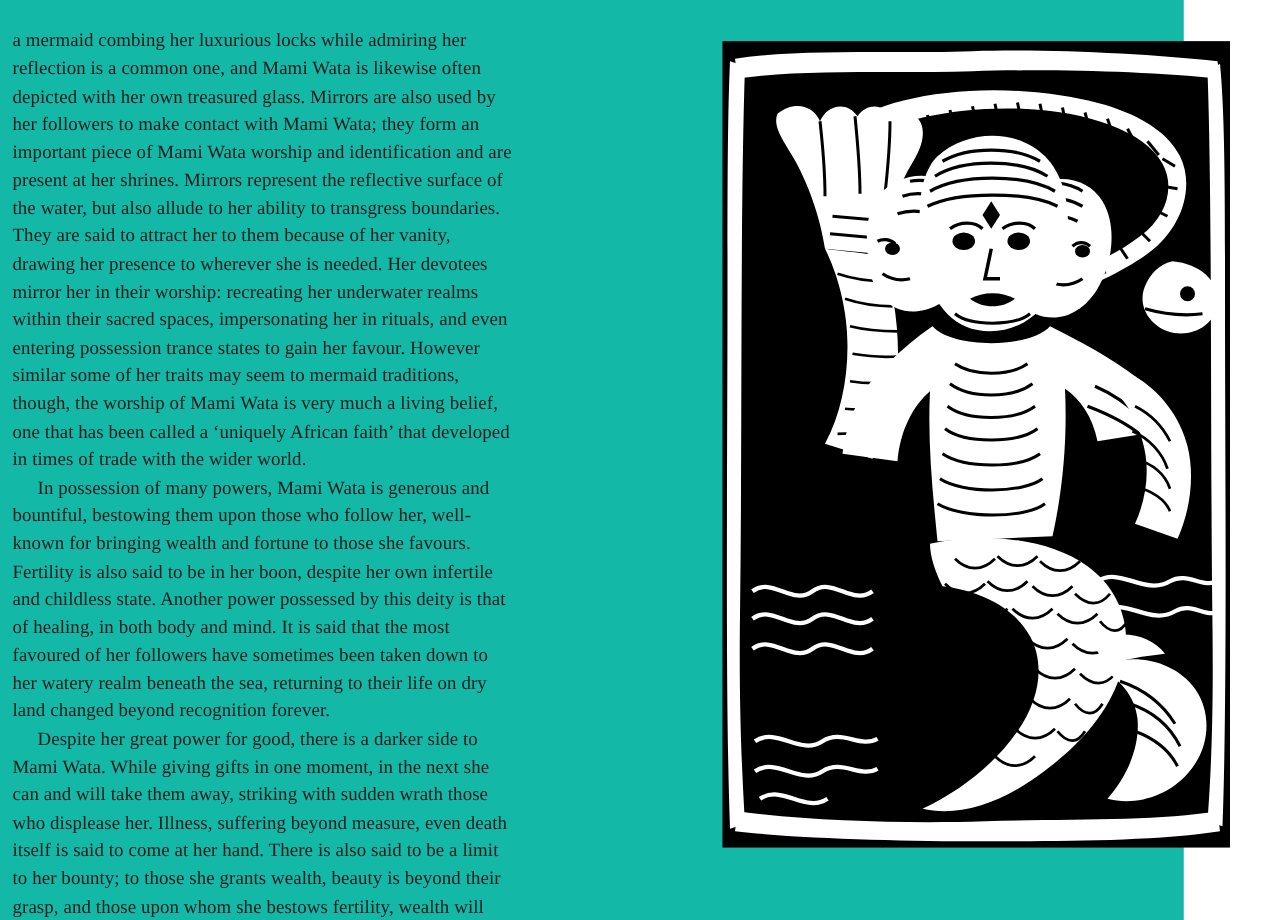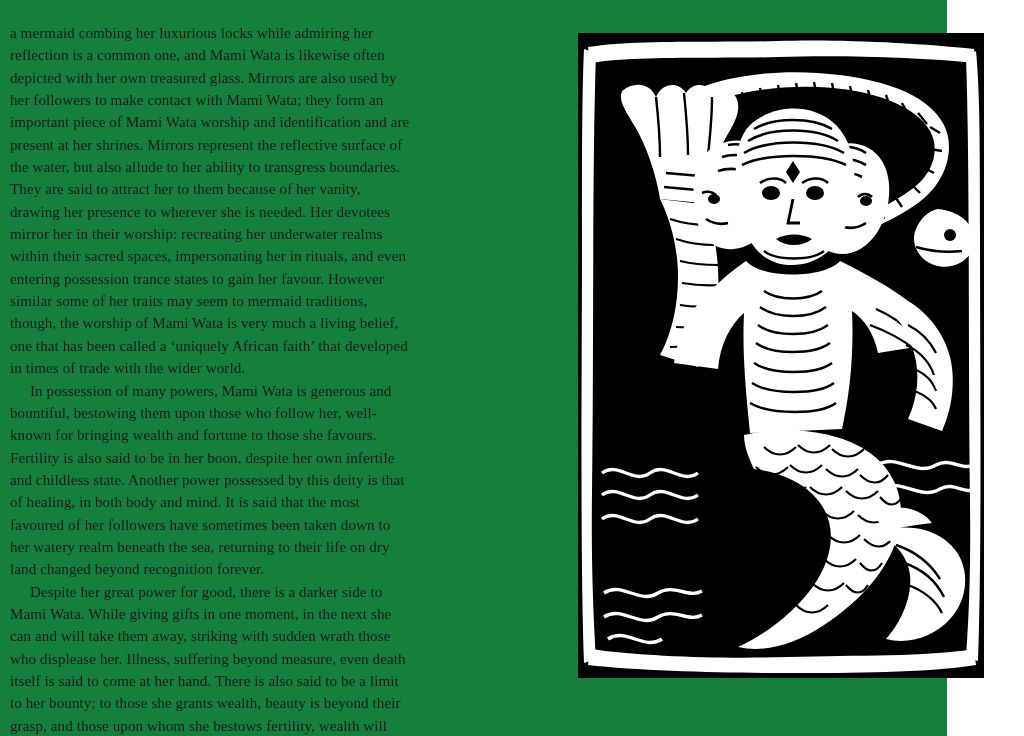--- a/index.html
+++ b/index.html
@@ -11,21 +11,21 @@
     width: 1024px;
     height: 736px;
     overflow: hidden;
     font-family: "Liberation Serif", serif;
     color: #1a1a1a;
   }
   .page {
     position: relative;
     width: 947px;
     height: 736px;
-    background: #15803d;
+    background: #14b8a6;
   }
   .text-column {
     position: absolute;
     left: 10px;
     top: 22px;
     width: 400px;
   }
   .text-column p {
     margin: 0;
     font-size: 15.1px;

